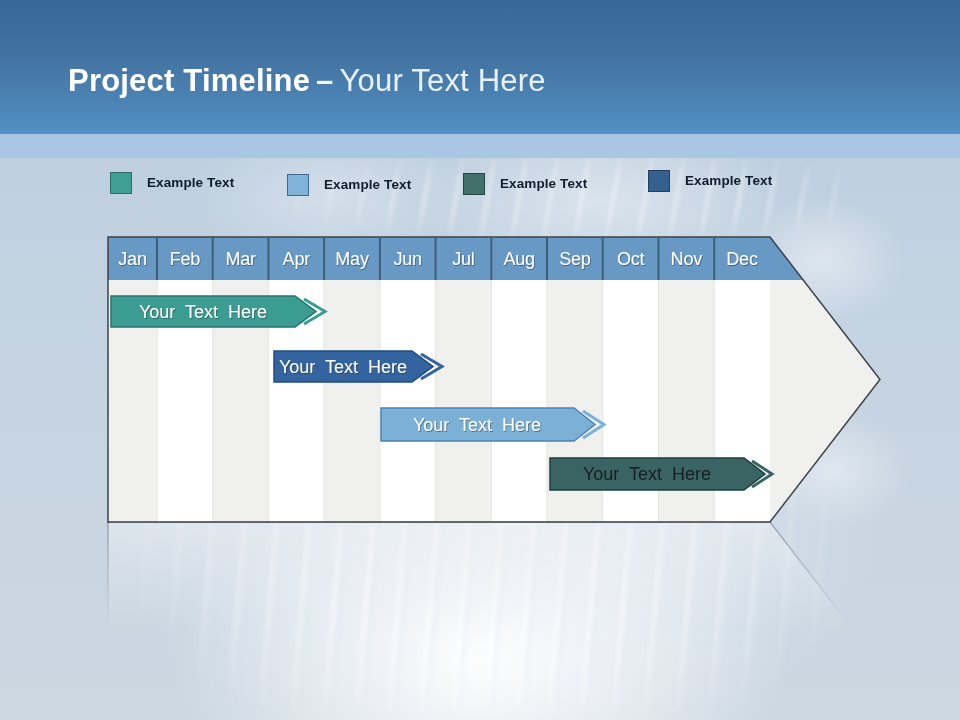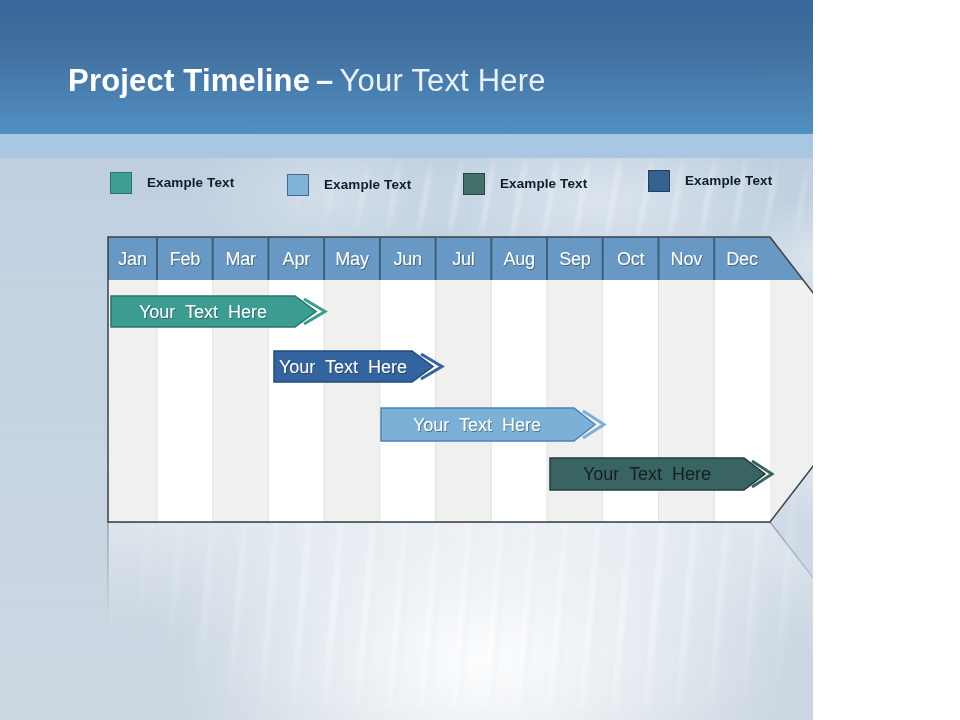--- a/index.html
+++ b/index.html
@@ -1,19 +1,19 @@
 <!DOCTYPE html>
 <html><head>
 <meta charset="utf-8">
 <style>
   html,body{margin:0;padding:0;}
   body{width:960px;height:720px;overflow:hidden;font-family:"Liberation Sans",sans-serif;}
 
   .slide{
-    position:relative;width:813px;height:720px;overflow:hidden;
+    position:relative;width:960px;height:720px;overflow:hidden;
     background:
       radial-gradient(ellipse 120px 90px at 822px 260px, rgba(255,255,255,0.45), rgba(255,255,255,0) 70%),
       radial-gradient(ellipse 110px 80px at 835px 470px, rgba(255,255,255,0.40), rgba(255,255,255,0) 70%),
       radial-gradient(ellipse 260px 120px at 600px 200px, rgba(255,255,255,0.42), rgba(255,255,255,0) 72%),
       radial-gradient(ellipse 200px 100px at 330px 195px, rgba(255,255,255,0.30), rgba(255,255,255,0) 72%),
       radial-gradient(ellipse 430px 300px at 480px 660px, rgba(255,255,255,0.95), rgba(255,255,255,0) 72%),
       radial-gradient(ellipse 520px 360px at 500px 500px, rgba(242,248,255,0.60), rgba(255,255,255,0) 75%),
       linear-gradient(180deg,#b9cbdd 0px,#c4d3e2 300px,#ccd7e1 720px);
   }
 

